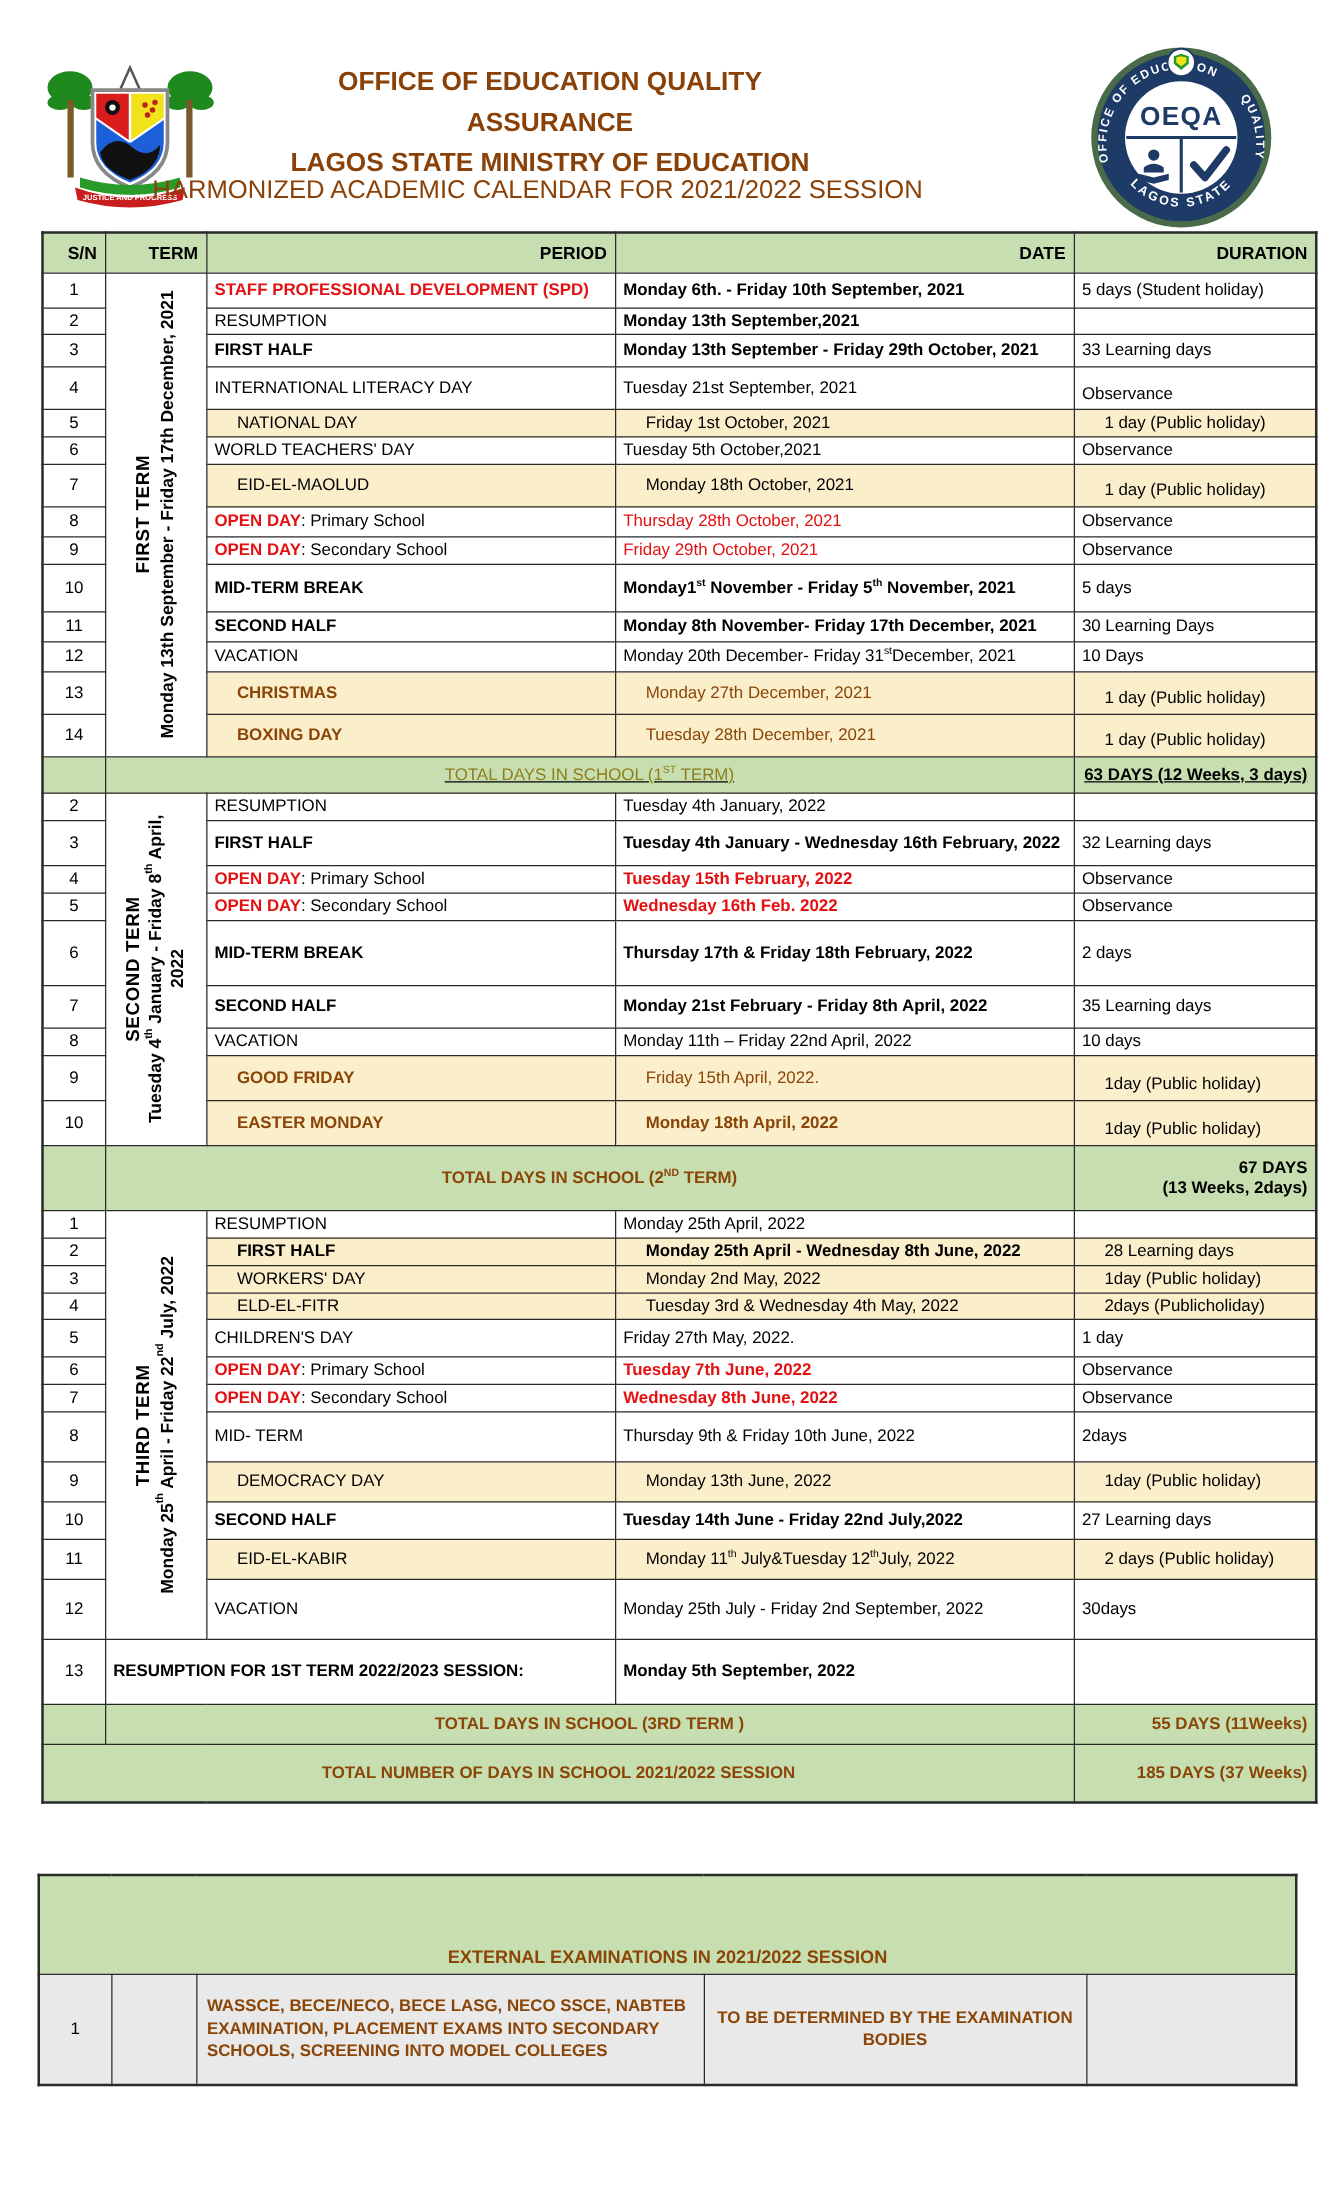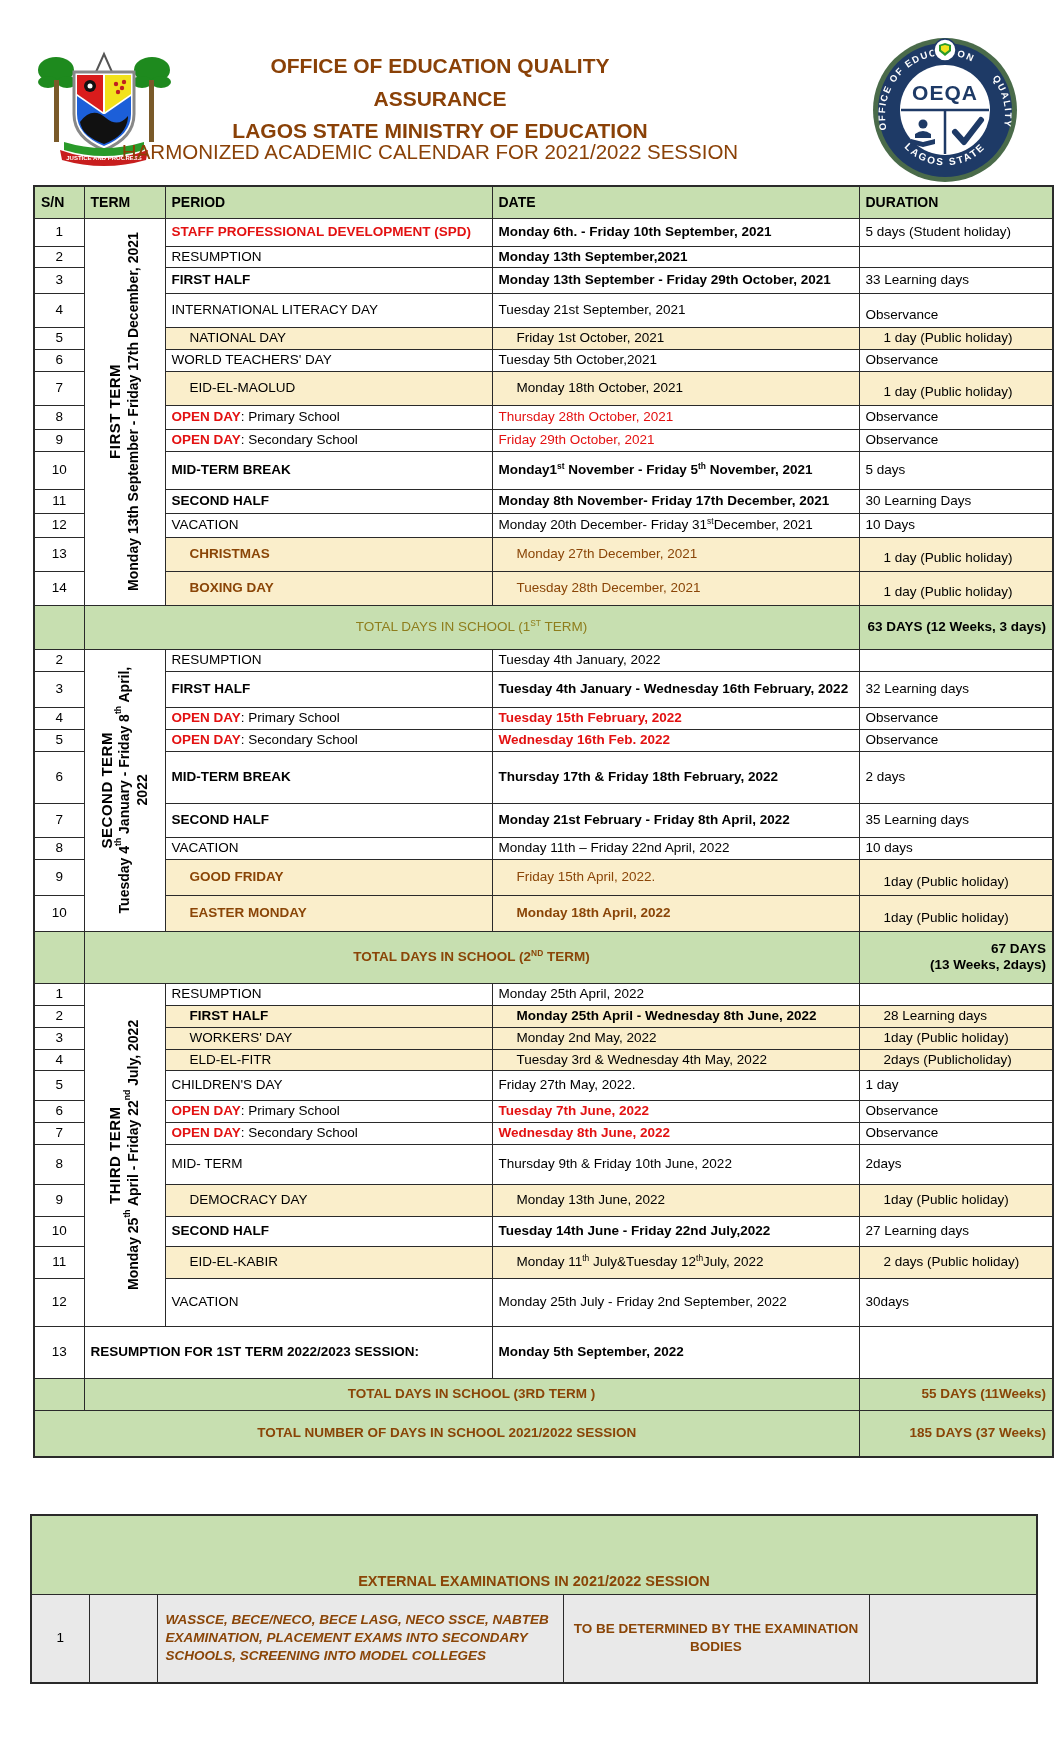--- a/index.html
+++ b/index.html
@@ -26,21 +26,21 @@
   .org-line{font-size:21px;font-weight:bold;color:var(--title-brown);line-height:1.55;}
   .oeqa{position:absolute;right:44px;top:36px;}
   .doc-title{
     position:absolute;left:80px;top:140px;width:700px;text-align:center;
     font-size:20.5px;font-weight:normal;color:var(--title-brown);
   }
   
   table{border-collapse:collapse;table-layout:fixed;}
   .cal{width:1019px;margin-left:33px;border:2px solid var(--line);}
   .cal td,.cal th{border:1px solid var(--line);padding:2px 6px;font-size:13.5px;vertical-align:middle;line-height:1.25;word-wrap:break-word;}
-  .cal th{background:var(--green);text-align:left;font-weight:bold;height:32px;font-size:14px;}
+  .cal th{background:var(--green);text-align:right;font-weight:bold;height:32px;font-size:14px;}
   td.sn{text-align:center;}
   td.yellow{background:var(--yellow);padding-left:24px;}
   td.green{background:var(--green);text-align:right;}
   .bold{font-weight:bold;}
   .red{color:var(--red);}
   .red-bold{color:var(--red);font-weight:bold;}
   .brown{color:var(--brown);}
   .brown-bold{color:var(--brown);font-weight:bold;}
   .olive{color:var(--olive);}
   td.dur-bottom{vertical-align:bottom;padding-bottom:4px;}
@@ -56,21 +56,21 @@
   .vert.name{font-size:15px;letter-spacing:.5px;}
   .vert.dates{font-size:14px;}
   
   .exam{width:1006px;margin-left:30px;margin-top:56px;border:2px solid var(--line);}
   .exam td{border:1px solid var(--line);padding:3px 8px;font-size:13.5px;vertical-align:middle;line-height:1.35;word-wrap:break-word;}
   .exam td.head{
     background:var(--green);height:80px;vertical-align:bottom;text-align:center;
     color:var(--brown);font-weight:bold;font-size:14.5px;
   }
   .exam td.body{background:var(--gray);}
-  .exam td.subjects{color:var(--brown);font-weight:bold;font-style:italic;}
+  .exam td.subjects{color:var(--brown);font-weight:bold;}
   .exam td.determined{color:var(--brown);font-weight:bold;text-align:center;}
   .exam tr.data{height:88px;}
 </style>
 </head>
 <body>
 
 <div class="page">
 
   <div class="top">
 
@@ -253,21 +253,21 @@
           <td class="period brown-bold yellow">CHRISTMAS</td>
           <td class="date brown yellow">Monday 27th December, 2021</td>
           <td class="dur dur-bottom yellow">1 day (Public holiday)</td>
         </tr>
         <tr style="height: 34px; margin-left: 28px;">
           <td class="sn">14</td>
           <td class="period brown-bold yellow">BOXING DAY</td>
           <td class="date brown yellow">Tuesday 28th December, 2021</td>
           <td class="dur dur-bottom yellow">1 day (Public holiday)</td>
         </tr>
-        <tr style="height: 44px;">
+        <tr style="height: 29px; text-decoration: underline;">
           <td class="sn green"></td>
           <td class="total-label green olive" colspan="3">TOTAL DAYS IN SCHOOL (1<sup>ST</sup> TERM)</td>
           <td class="green bold">63 DAYS (12 Weeks, 3 days)</td>
         </tr>
         <tr>
           <td class="sn">2</td>
           <td class="term-cell" rowspan="9">
             <div class="term-inner">
               <div class="vert name">SECOND TERM</div>
               <div class="vert dates">Tuesday 4<sup>th</sup> January - Friday 8<sup>th</sup> April, 2022</div>

